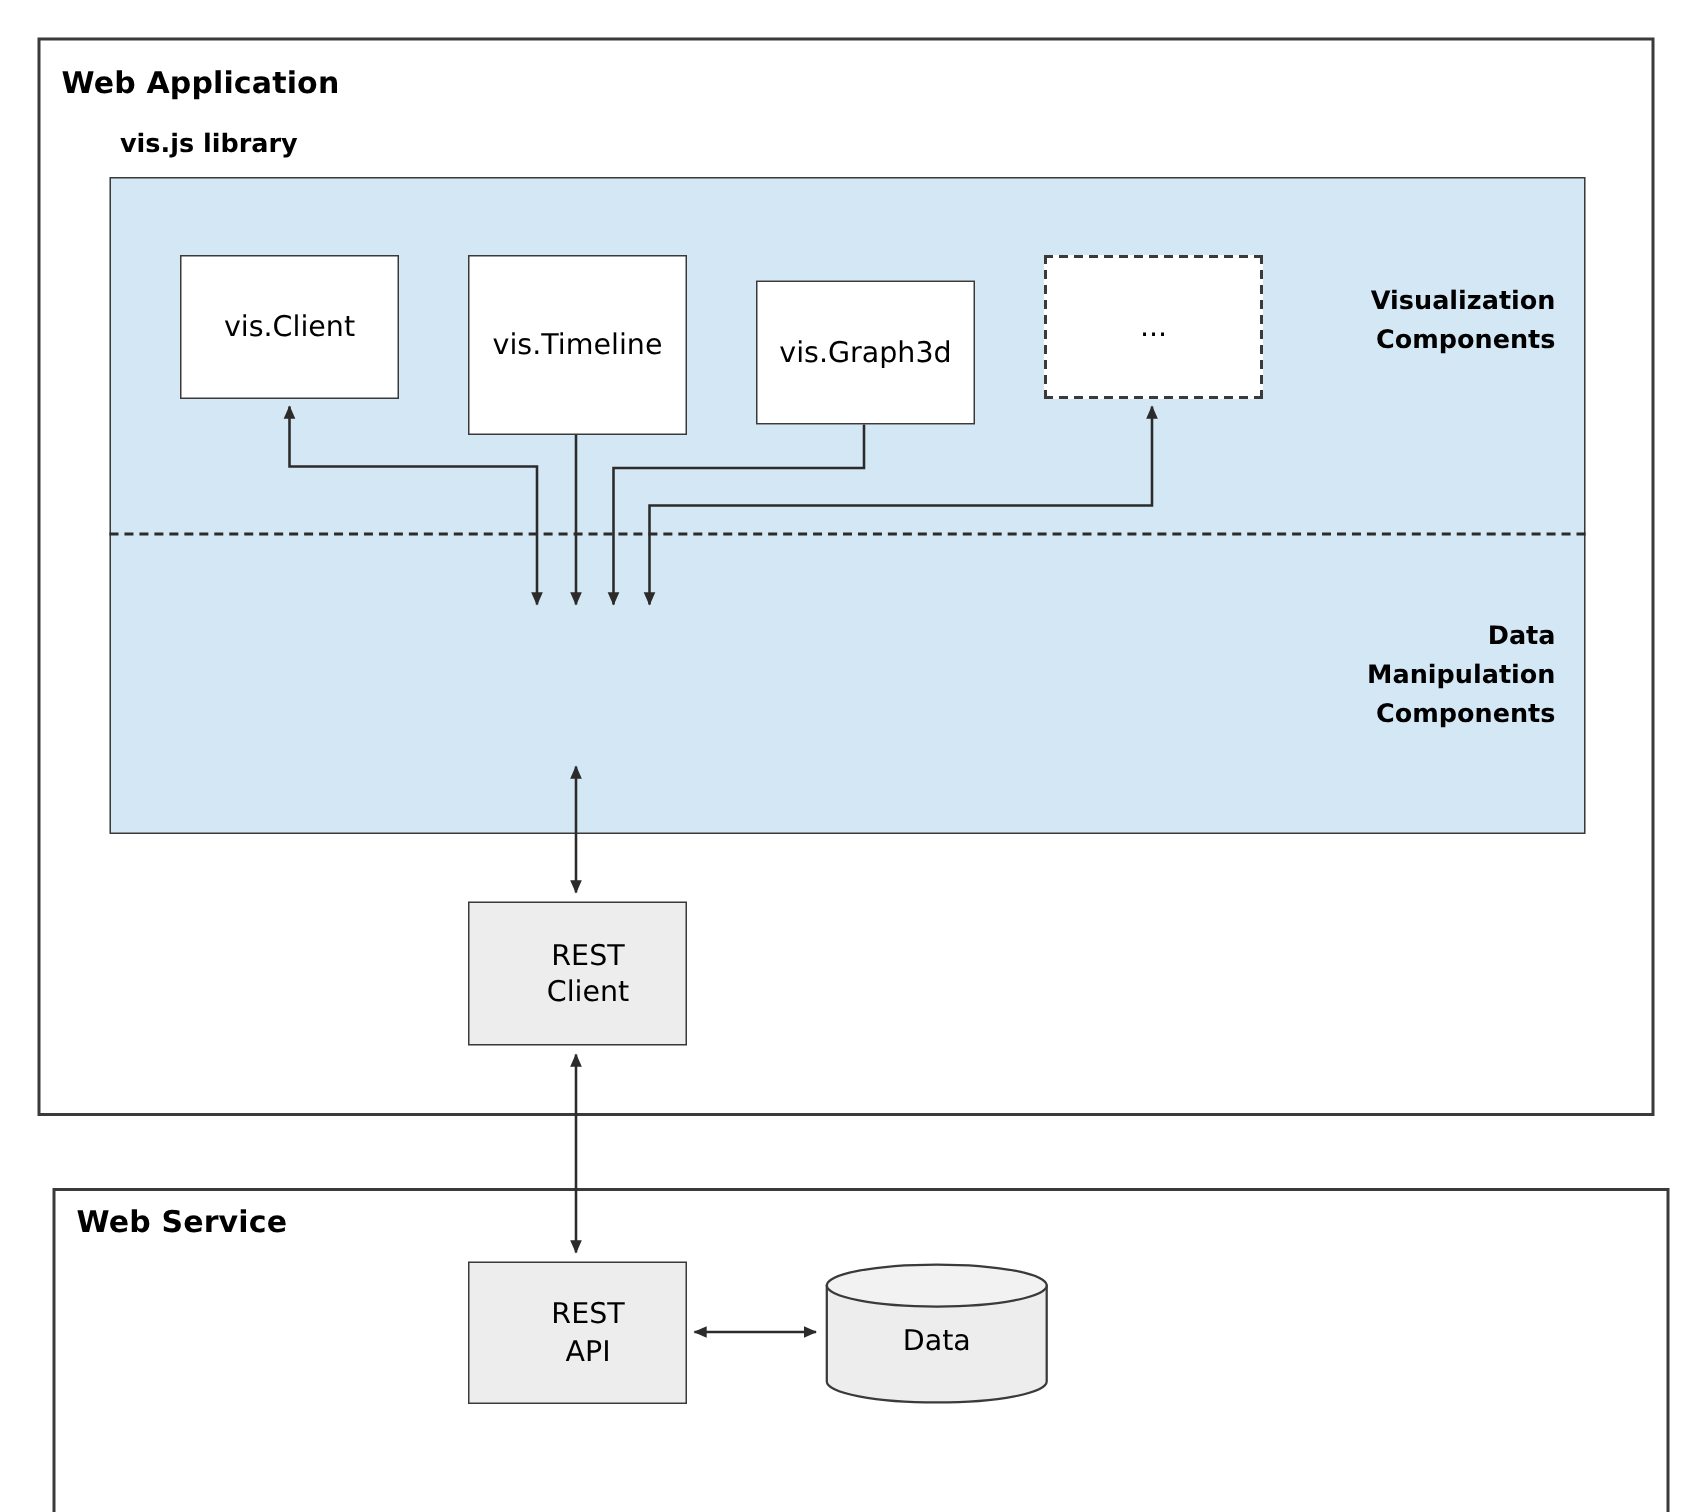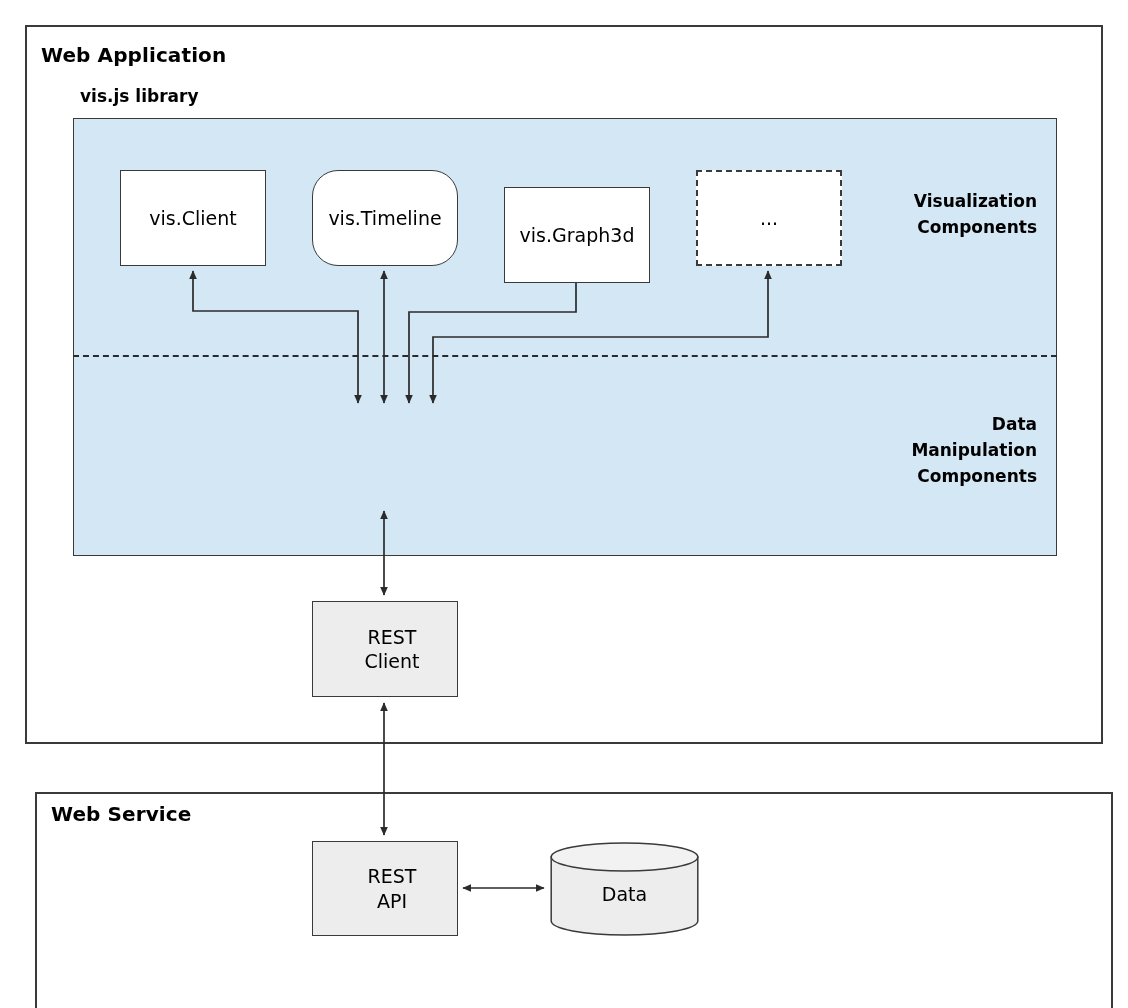--- a/index.html
+++ b/index.html
@@ -120,21 +120,21 @@
   .node.dashed {
     border-style: dashed;
     border-width: 2px;
   }
   .node.grey {
     background: #ededed;
     padding-left: 14px;
   }
 
   #node-vis-graph    { left: 120px; top: 170px; width: 146px; height: 96px; }
-  #node-vis-timeline { left: 312px; top: 170px; width: 146px; height: 96px; border-radius: 26px; }
+  #node-vis-timeline { left: 312px; top: 170px; width: 146px; height: 120px; }
   #node-vis-graph3d  { left: 504px; top: 187px; width: 146px; height: 96px; }
   #node-ellipsis     { left: 696px; top: 170px; width: 146px; height: 96px; }
   #node-vis-dataset  { left: 312px; top: 409px; width: 146px; height: 96px; }
   #node-rest-client  { left: 312px; top: 601px; width: 146px; height: 96px; }
   #node-rest-api     { left: 312px; top: 841px; width: 146px; height: 95px; }
 
   
   #node-database {
     position: absolute;
     left: 550px;

